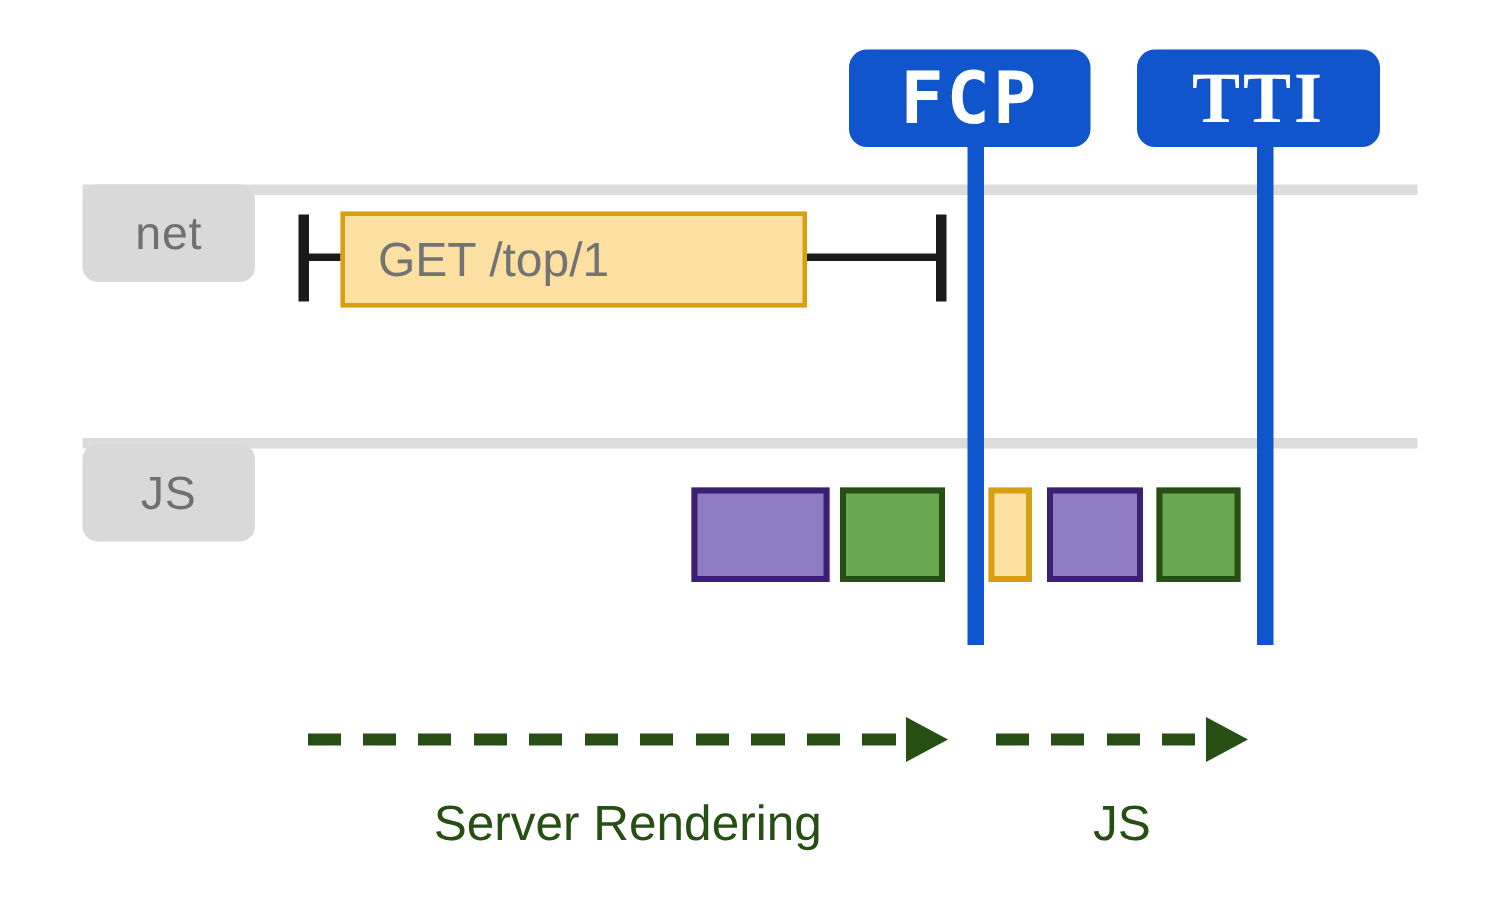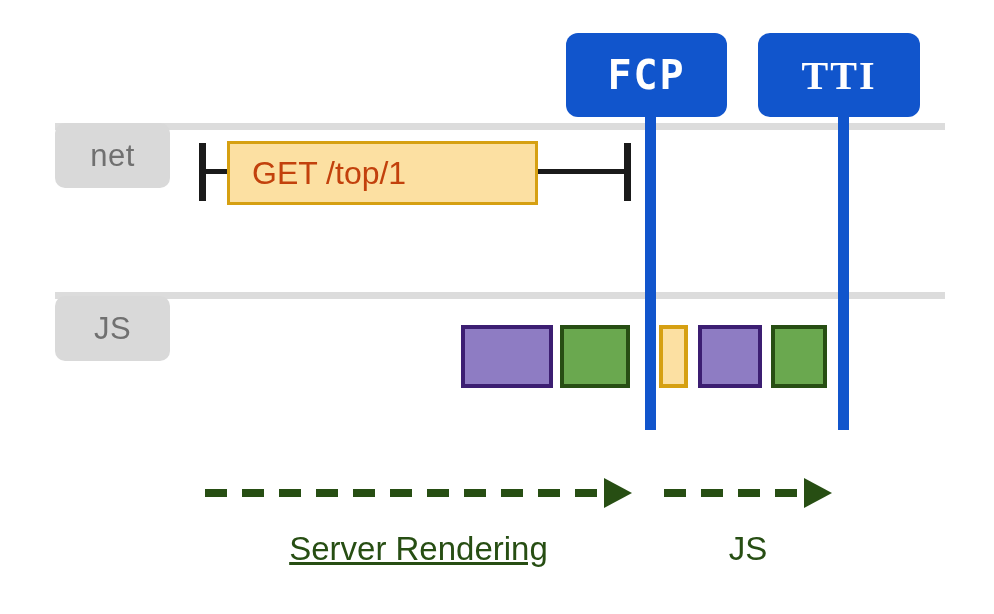--- a/index.html
+++ b/index.html
@@ -68,21 +68,21 @@
     position: absolute;
     left: 227px;
     top: 141px;
     width: 311px;
     height: 64px;
     background: #fce0a2;
     border: 3px solid #d6a012;
     box-sizing: border-box;
     display: flex;
     align-items: center;
-    color: #c2410c;
+    color: #737373;
     font-size: 32px;
     padding-left: 22px;
   }
 
   
   .js-block {
     position: absolute;
     top: 325px;
     height: 63px;
     box-sizing: border-box;
@@ -95,30 +95,30 @@
   .marker-line {
     position: absolute;
     width: 11px;
     background: #1155cc;
     top: 96px;
     height: 334px;
   }
   .marker-badge {
     position: absolute;
     top: 33px;
-    height: 84px;
+    height: 65px;
     background: #1155cc;
     border-radius: 12px;
     display: flex;
     align-items: center;
     justify-content: center;
     color: #ffffff;
     font-family: "DejaVu Sans Mono", monospace;
     font-weight: bold;
-    font-size: 40px;
+    font-size: 48px;
     letter-spacing: 2px;
   }
 
   
   .phase-arrow {
     position: absolute;
     top: 489px;
     height: 8px;
   }
   .phase-arrow .dashes {
@@ -181,21 +181,21 @@
 
   <div class="marker-line" style="left:838px;"></div>
   <div class="marker-badge" style="left:758px; width:162px;font-family:Liberation Serif, serif;">
     <span>TTI</span>
   </div>
 
   <div class="phase-arrow" style="left:205px; width:427px;">
     <div class="dashes" style="width:399px;"></div>
     <div class="head" style="left:399px;"></div>
   </div>
-  <div class="phase-label" style="left:205px; width:427px;text-decoration:underline;">Server Rendering</div>
+  <div class="phase-label" style="left:205px; width:427px;">Server Rendering</div>
 
   <div class="phase-arrow" style="left:664px; width:168px;">
     <div class="dashes" style="width:140px;"></div>
     <div class="head" style="left:140px;"></div>
   </div>
   <div class="phase-label" style="left:664px; width:168px;">JS</div>
 
 </div>
 
 </body></html>

